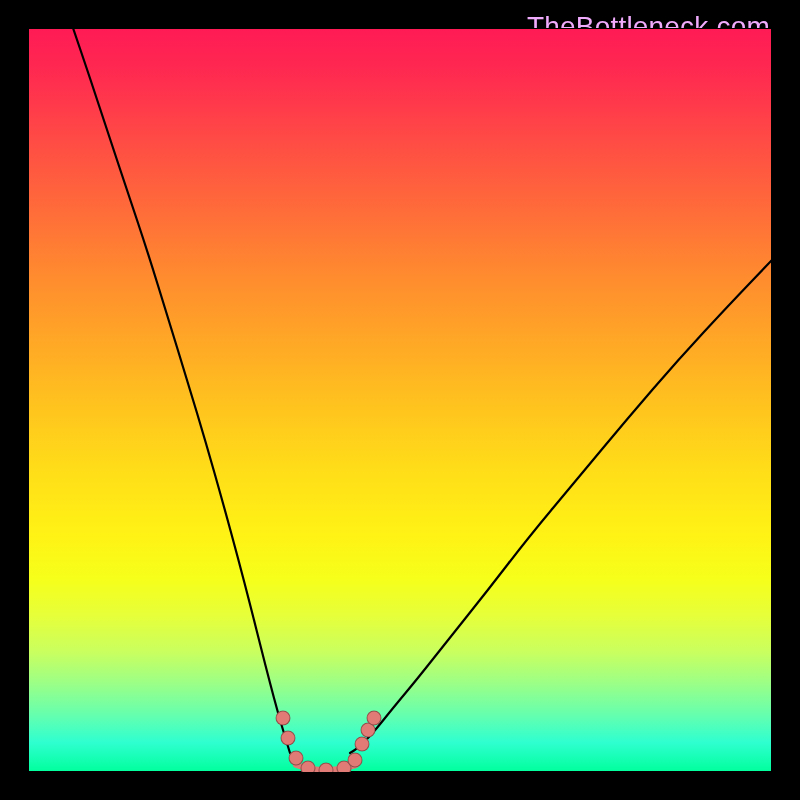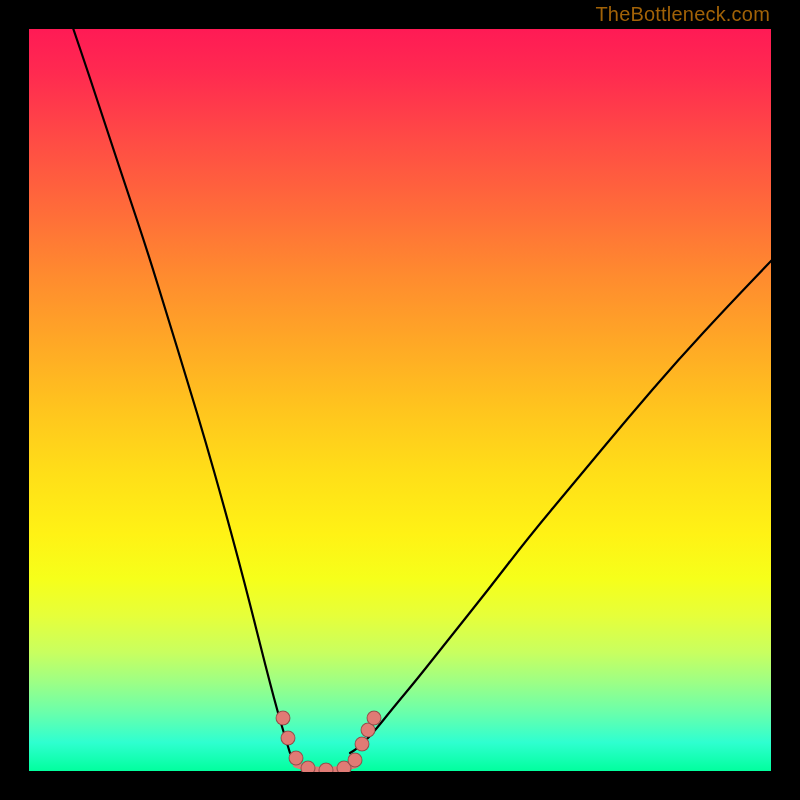--- a/index.html
+++ b/index.html
@@ -39,25 +39,25 @@
       #e6ff3a 79%,
       #c8ff60 84%,
       #9cff86 88%,
       #6affab 92%,
       #2fffd0 96%,
       #00ff9c 100%
     );
   }
   .watermark {
     position: absolute;
-    top: 3px;
+    top: 11px;
     right: 30px;
     font-family: Arial, Helvetica, sans-serif;
-    font-size: 20px;
-    color: #a16207;
+    font-size: 28px;
+    color: #f0abfc;
     letter-spacing: 0.2px;
   }
   .cap-left {
     position: absolute;
     left: 0; top: 0; bottom: 0; width: 1px; background: #000;
   }
   .cap-right {
     position: absolute;
     right: 0; top: 0; bottom: 0; width: 1px; background: #000;
   }

